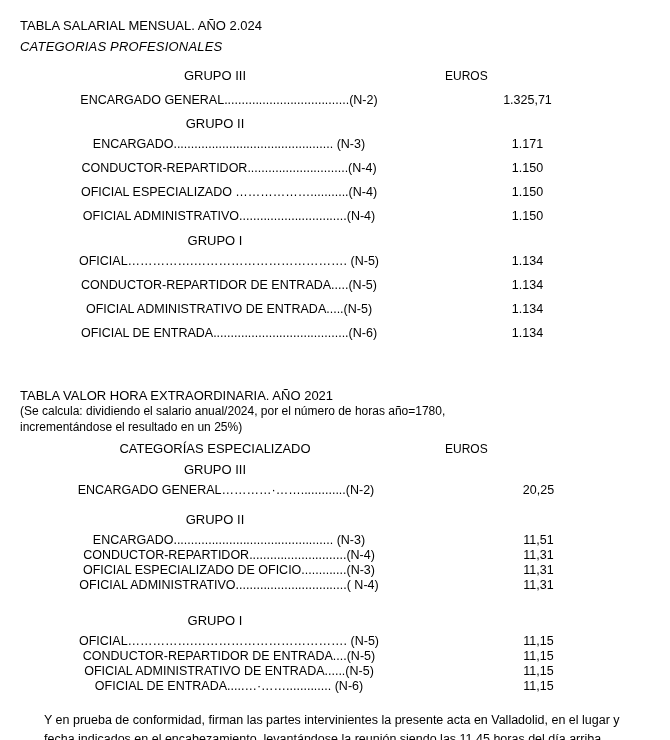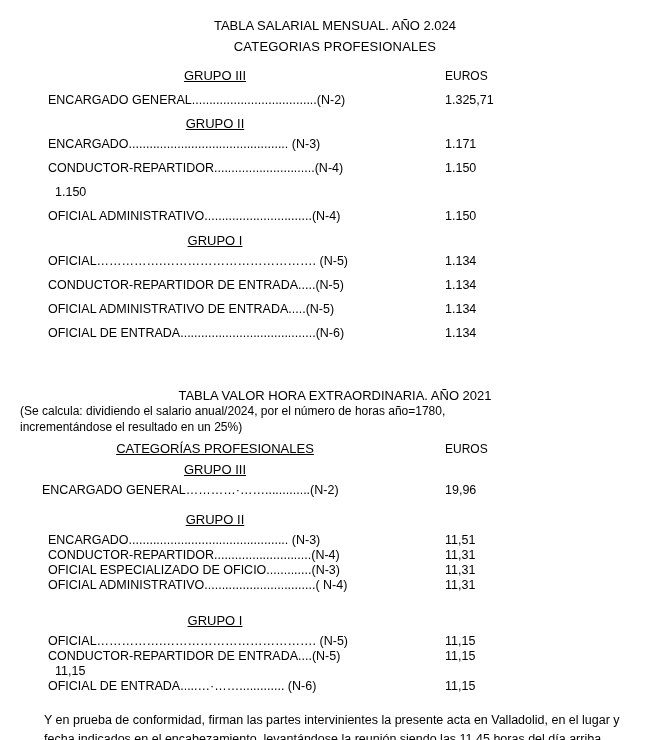--- a/index.html
+++ b/index.html
@@ -14,40 +14,42 @@
     color: #000000;
     font-size: 12.5px;
     position: relative;
     overflow: hidden;
   }
   .page {
     padding: 10px 20px 0 20px;
     box-sizing: border-box;
     width: 670px;
   }
-  .center { text-align: center; }
+  .center { }
   .title1 {
     font-size: 13px;
     margin-top: 8px;
   }
   .title2 {
     font-size: 13px;
+    font-style: italic;
     margin-top: 6px;
     letter-spacing: 0.2px;
   }
   .group-hdr {
     font-size: 13px;
     text-align: center;
   }
   
   .row {
     display: flex;
     align-items: baseline;
     margin: 0;
     padding: 0;
+    text-align: center;
   }
   .lbl-col {
     width: 390px;
     padding-left: 28px;
     box-sizing: border-box;
     white-space: nowrap;
     overflow: hidden;
   }
   .lbl-col.ind2 { padding-left: 22px; }
   .eur-col {
@@ -58,31 +60,30 @@
   }
   .hdr-row {
     display: flex;
     align-items: baseline;
   }
   .hdr-left {
     width: 390px;
     text-align: center;
     box-sizing: border-box;
     font-size: 13px;
-    text-decoration: underline;
   }
   .hdr-right {
     width: 200px;
     padding-left: 35px;
     box-sizing: border-box;
     font-size: 13px;
   }
   .sec1 .row { margin-bottom: 10px; }
   .sec1 .row.tight { margin-bottom: 9px; }
-  .sec2 .row { margin-bottom: 1px; }
+  .sec2 .row { margin-bottom: 1px; gap: 11px; }
   .spacer-6 { height: 6px; }
   .spacer-10 { height: 10px; }
   .spacer-14 { height: 14px; }
   .spacer-20 { height: 20px; }
   .spacer-30 { height: 30px; }
   .note {
     text-align: left;
     font-size: 12px;
     line-height: 1.35;
   }
@@ -130,20 +131,21 @@
 
     <div class="row">
       <div class="lbl-col">ENCARGADO..............................................        (N-3)</div>
       <div class="eur-col">1.171</div>
     </div>
     <div class="row">
       <div class="lbl-col">CONDUCTOR-REPARTIDOR.............................(N-4)</div>
       <div class="eur-col">1.150</div>
     </div>
     <div class="row">
+      <div class="lbl-col">OFICIAL ESPECIALIZADO ………………...........(N-4)</div>
       <div class="eur-col">1.150</div>
     </div>
     <div class="row">
       <div class="lbl-col">OFICIAL ADMINISTRATIVO...............................(N-4)</div>
       <div class="eur-col">1.150</div>
     </div>
 
     <div class="hdr-row">
       <div class="hdr-left group-hdr">GRUPO I</div>
       <div class="hdr-right"></div>
@@ -176,36 +178,36 @@
     <div class="center title1">TABLA VALOR HORA EXTRAORDINARIA. AÑO 2021</div>
 
     <div class="note">
       <div>(Se calcula: dividiendo el salario anual/2024, por el número de horas año=1780,</div>
       <div>incrementándose el resultado en un 25%)</div>
     </div>
 
     <div class="spacer-6"></div>
 
     <div class="hdr-row">
-      <div class="hdr-left">CATEGORÍAS PROFESIONALES</div>
+      <div class="hdr-left">CATEGORÍAS ESPECIALIZADO</div>
       <div class="hdr-right euros-head">EUROS</div>
     </div>
 
     <div class="spacer-6"></div>
 
     <div class="hdr-row">
       <div class="hdr-left group-hdr">GRUPO  III</div>
       <div class="hdr-right"></div>
     </div>
 
     <div class="spacer-6"></div>
 
     <div class="row">
       <div class="lbl-col ind2">ENCARGADO GENERAL…………·…….............(N-2)</div>
-      <div class="eur-col">19,96</div>
+      <div class="eur-col">20,25</div>
     </div>
 
     <div class="spacer-14"></div>
 
     <div class="hdr-row">
       <div class="hdr-left group-hdr">GRUPO II</div>
       <div class="hdr-right"></div>
     </div>
 
     <div class="spacer-6"></div>
@@ -238,20 +240,21 @@
 
     <div class="row">
       <div class="lbl-col">OFICIAL…………….……………………………….  (N-5)</div>
       <div class="eur-col">11,15</div>
     </div>
     <div class="row">
       <div class="lbl-col">CONDUCTOR-REPARTIDOR DE ENTRADA....(N-5)</div>
       <div class="eur-col">11,15</div>
     </div>
     <div class="row">
+      <div class="lbl-col">OFICIAL ADMINISTRATIVO DE  ENTRADA......(N-5)</div>
       <div class="eur-col">11,15</div>
     </div>
     <div class="row">
       <div class="lbl-col">OFICIAL DE ENTRADA.....…·…….............        (N-6)</div>
       <div class="eur-col">11,15</div>
     </div>
   </div>
 
   <div class="closing">Y en prueba de conformidad, firman las partes intervinientes la presente acta en Valladolid, en el lugar y fecha indicados en el encabezamiento, levantándose la reunión siendo las 11.45 horas del día arriba indicado.</div>
 

